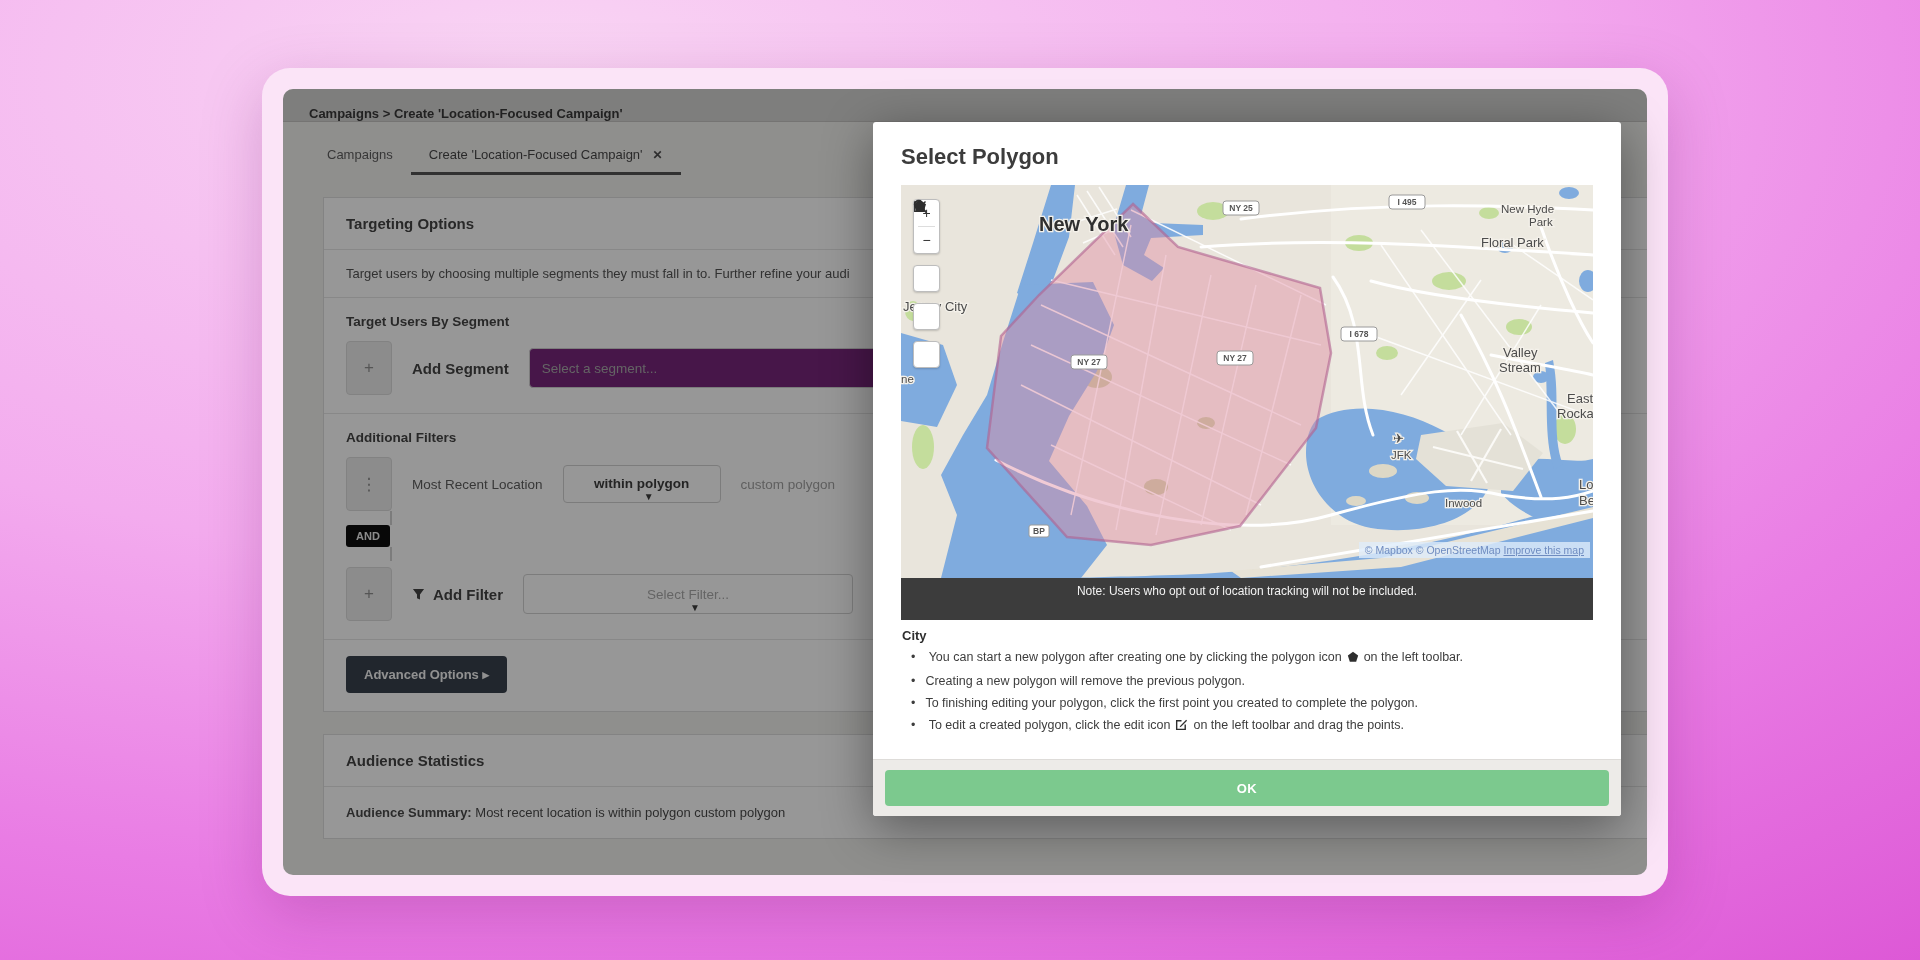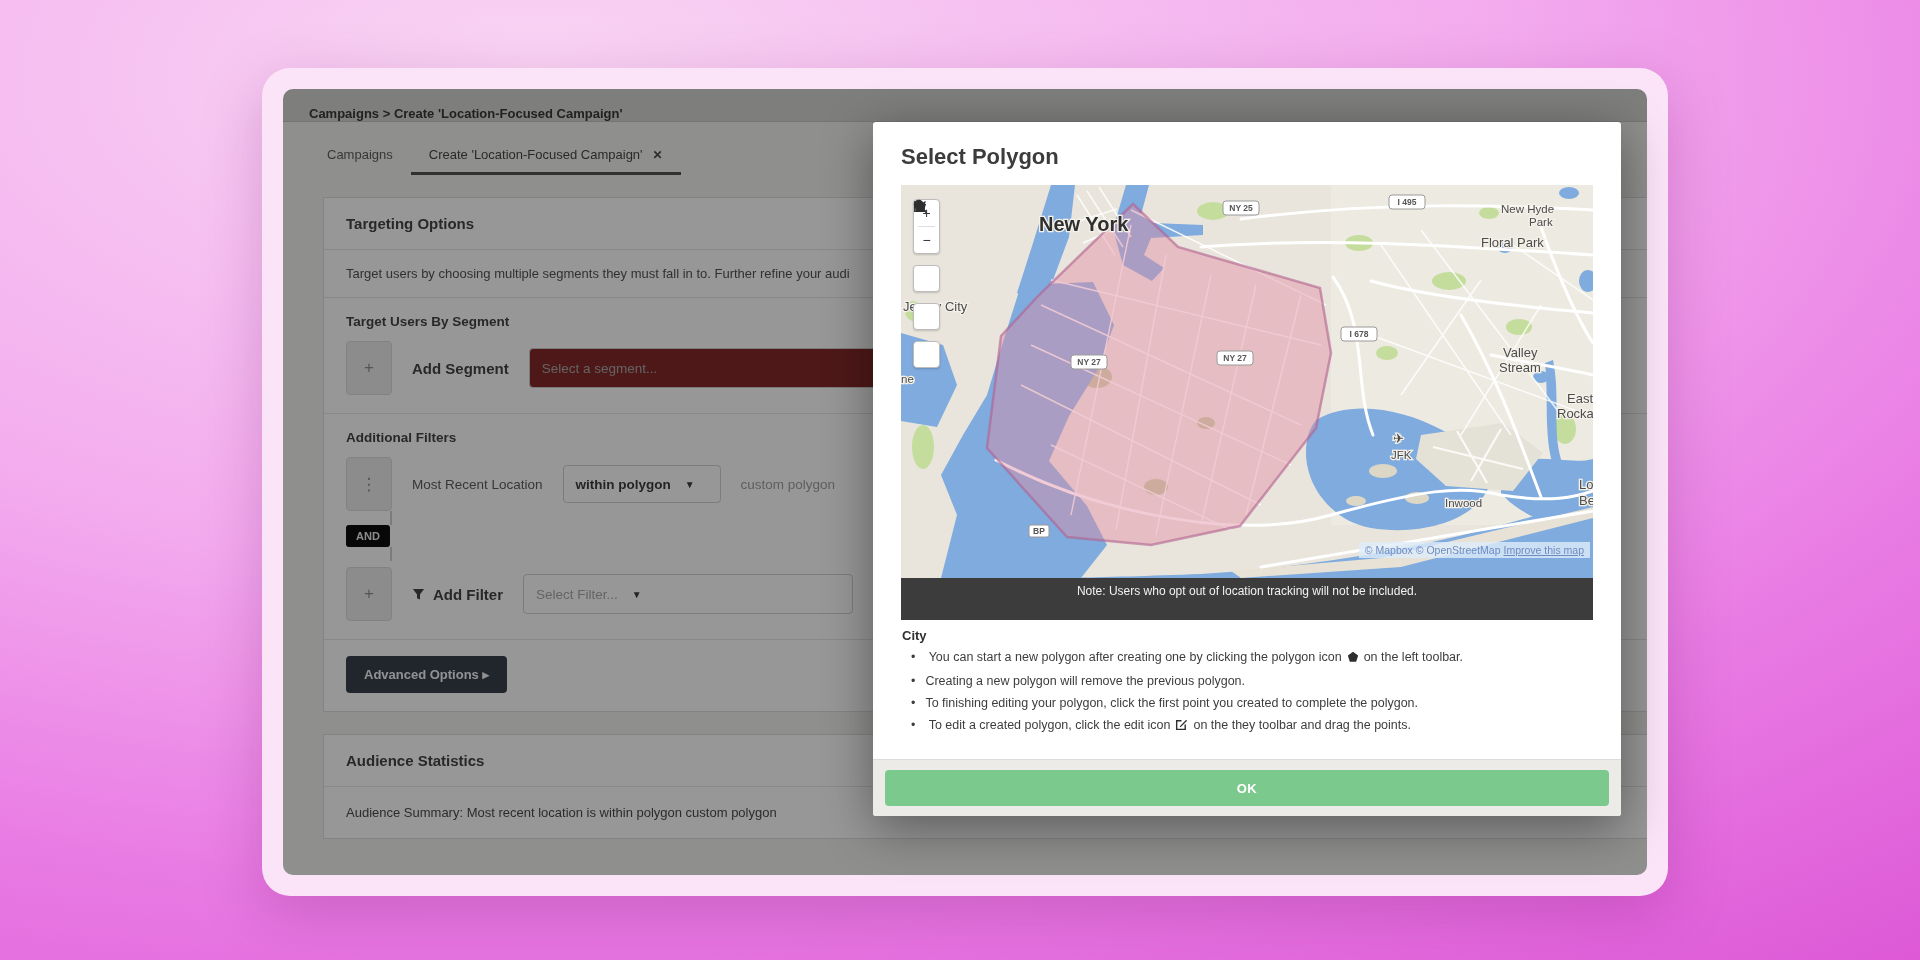--- a/index.html
+++ b/index.html
@@ -28,35 +28,35 @@
   .card-header { padding:17px 22px; font-size:15px; font-weight:bold; color:#3a3a3a;
     border-bottom:1px solid #e4e4e4; }
   .card-desc { padding:16px 22px; font-size:13px; color:#4a4a4a; border-bottom:1px solid #e4e4e4;
     white-space:nowrap; }
   .section { padding:16px 22px 18px; border-bottom:1px solid #e4e4e4; }
   .sec-title { font-size:13.5px; font-weight:bold; color:#3a3a3a; margin-bottom:12px; }
   .row { display:flex; align-items:center; gap:20px; }
   .sq { width:46px; height:54px; background:#ececec; border:1px solid #d9d9d9; border-radius:4px;
     display:flex; align-items:center; justify-content:center; color:#8a8a8a; font-size:17px; cursor:pointer; }
   .row-label { font-size:15px; font-weight:bold; color:#3a3a3a; display:flex; align-items:center; gap:8px; }
-  .textbox { height:40px; background:#7f1d1d; border:1px solid #cfcfcf; border-radius:4px;
+  .textbox { height:40px; background:#701a75; border:1px solid #cfcfcf; border-radius:4px;
     font-size:13.5px; color:#a5a5a5; display:flex; align-items:center; padding:0 12px; }
   .selectbox { height:38px; background:#fff; border:1px solid #cfcfcf; border-radius:4px;
-    display:flex; align-items:center; justify-content:flex-start; padding:0 12px; cursor:pointer; }
+    display:flex; align-items:center; justify-content:flex-end; padding:0 12px; cursor:pointer;flex-direction:column; }
   .selectbox .val { font-size:13.5px; font-weight:bold; color:#333; }
   .caret { font-size:10px; color:#333; margin-left:14px; }
   .field-label { font-size:13.5px; color:#555; }
   .ghost-val { font-size:13.5px; color:#9b9b9b; }
   .connector { width:2px; height:14px; background:#cfcfcf; margin-left:44px; }
   .and-badge { display:inline-block; background:#000000; color:#e9e9e9; font-size:11px;
     font-weight:bold; padding:5px 10px; border-radius:3px; }
   .adv-btn { display:inline-block; background:#2d3643; color:#f4f4f4; font-size:13px;
     font-weight:bold; padding:11px 18px; border-radius:4px; cursor:pointer; }
   .summary { padding:18px 22px; font-size:13px; color:#3f3f3f; }
-  .summary b { font-weight:normal; }
+  .summary b { font-weight:bold; }
   .funnel { width:13px; height:13px; }
 
   .dim { position:absolute; inset:0; background:rgba(18,18,18,.44); z-index:5; }
 
   
   .modal { position:absolute; left:873px; top:122px; width:748px; height:694px; background:#fff;
     border-radius:3px; box-shadow:0 12px 50px rgba(0,0,0,.4); z-index:10; }
   .modal-title { position:absolute; left:28px; top:22px; font-size:22px; font-weight:bold; color:#3c3c3c; }
 
   .map { position:absolute; left:28px; top:63px; width:692px; height:393px; background:#e9e5dc;
@@ -367,20 +367,20 @@
       <span>You can start a new polygon after creating one by clicking the polygon icon</span><span class="tip-icon"><svg width="12" height="12" viewBox="0 0 14 14">
             <path d="M7 0.8 L13 5.2 L10.7 12.4 L3.3 12.4 L1 5.2 Z" fill="#2e2e2e"></path>
           </svg></span><span>on the left toolbar.</span>
     </li>
     <li><span>Creating a new polygon will remove the previous polygon.</span></li>
     <li><span>To finishing editing your polygon, click the first point you created to complete the polygon.</span></li>
     <li>
       <span>To edit a created polygon, click the edit icon</span><span class="tip-icon"><svg width="13" height="13" viewBox="0 0 14 14">
             <path d="M11 7 V12.2 H1.8 V3 H7" fill="none" stroke="#2e2e2e" stroke-width="1.5"></path>
             <path d="M5.5 8.5 L12 2 L13 3 L6.5 9.5 L5 10 Z" fill="#2e2e2e"></path>
-          </svg></span><span>on the they toolbar and drag the points.</span>
+          </svg></span><span>on the left toolbar and drag the points.</span>
     </li>
   </ul>
 
   <div class="modal-footer">
     <button class="ok-btn">OK</button>
   </div>
 </div>
 
 </body></html>

